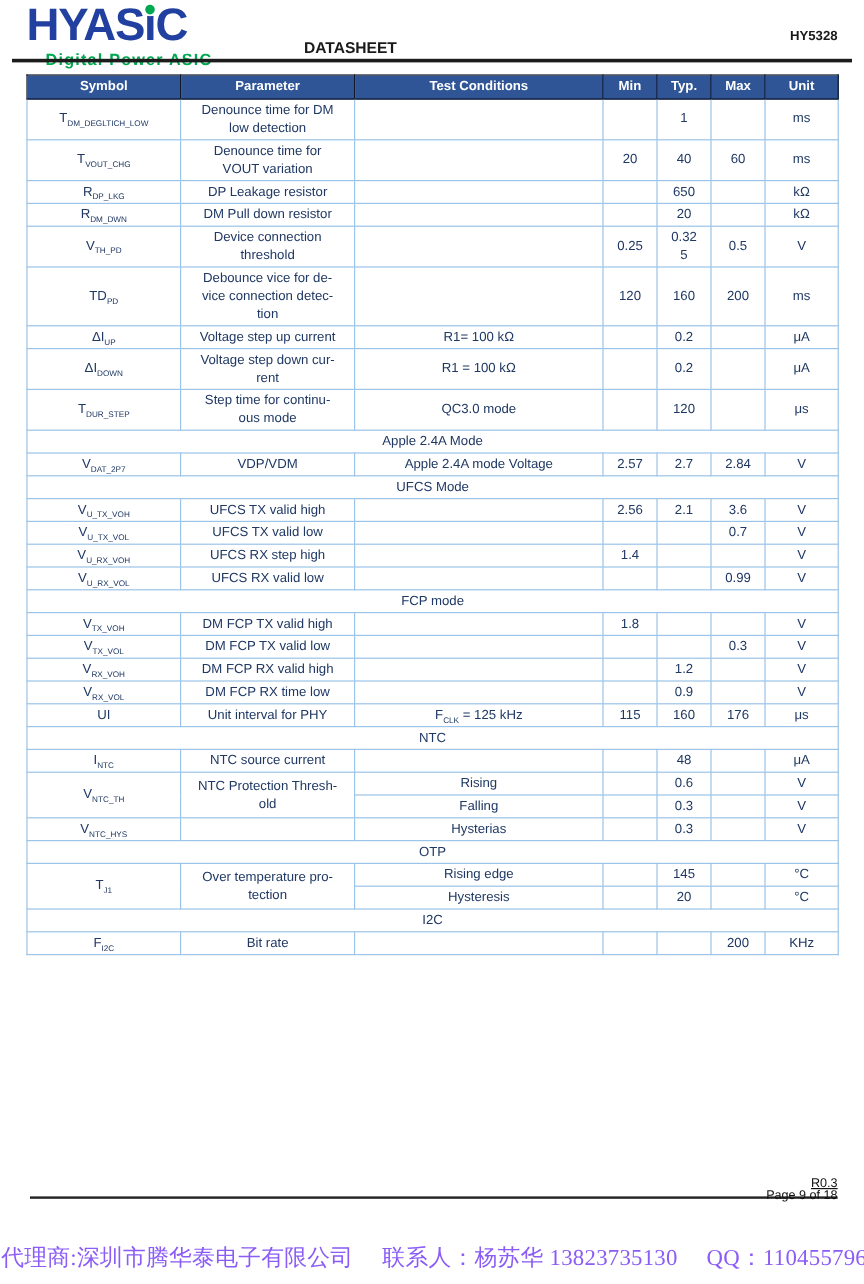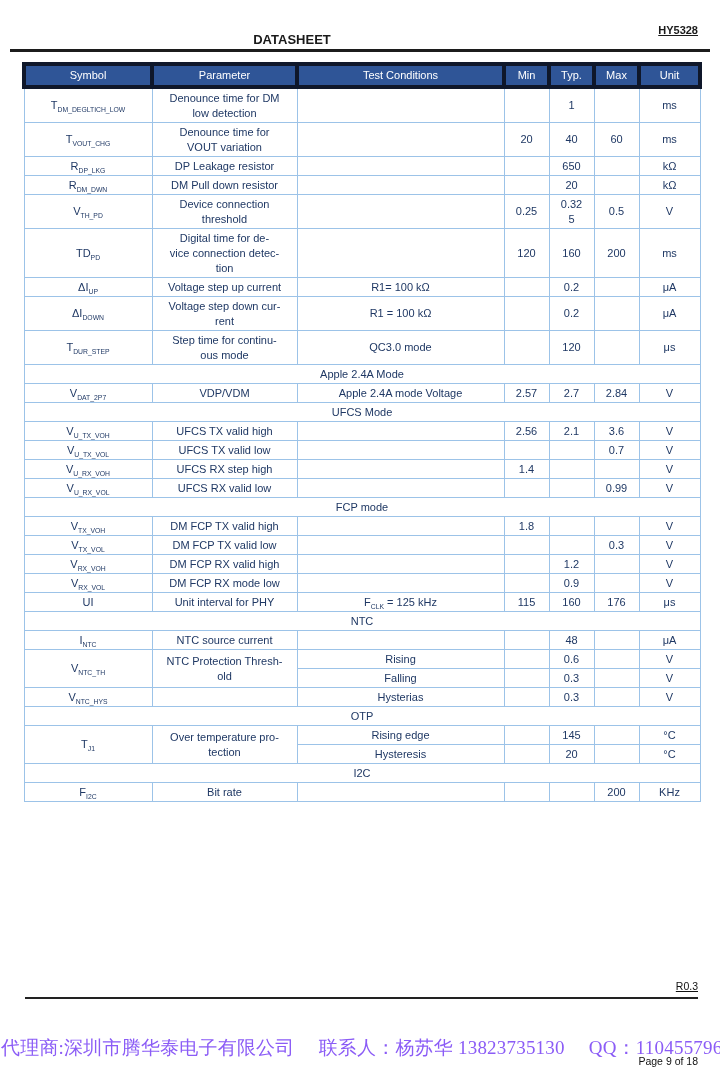--- a/index.html
+++ b/index.html
@@ -10,48 +10,52 @@
   
   .logo { position: absolute; left: 22px; top: 2px; }
   .logo-text { font-size: 38px; font-weight: bold; color: #2140A0; letter-spacing: -1px; line-height: 1; }
   .logo-i-wrap { position: relative; display: inline-block; }
   .logo-i-dot { position: absolute; left: 1px; top: 2px; width: 8px; height: 8px;
                 border-radius: 50%; background: #00A84F; box-shadow: 0 0 0 1.5px #fff; }
   .logo-tagline { margin-left: 16px; margin-top: 2px; font-size: 13.5px; font-weight: bold;
                   color: #00A84F; letter-spacing: 1px; }
   .doc-type { position: absolute; top: 32px; left: 0; width: 584px; text-align: center;
               font-size: 13px; font-weight: bold; color: #1a1a1a; }
-  .part-number { position: absolute; top: 24px; right: 22px; font-size: 11px; font-weight: bold; color: #1a1a1a; text-decoration: underline; }
+  .part-number { position: absolute; top: 24px; right: 22px; font-size: 11px; font-weight: bold; color: #1a1a1a; }
   .header-rule { position: absolute; top: 49px; left: 10px; width: 700px; height: 3px; background: #1c1c1c; }
 
   
   .spec-table-wrap { position: absolute; left: 22px; top: 62px; width: 676px; }
   table { border-collapse: collapse; table-layout: fixed; width: 676px;
           font-size: 11px; color: #1F3864; }
-  th { background: #2F5597; color: #ffffff; font-weight: normal; font-size: 11px;
-       padding: 3px 2px; border: 4px solid #0f172a; line-height: 13px; }
+  th { background: #2F5597; color: #ffffff; font-weight: bold; font-size: 11px;
+       padding: 3px 2px; border: 1px solid #0f172a; line-height: 13px; }
   td { border: 1px solid #9CC3E8; text-align: center; vertical-align: middle;
        padding: 1.5px 2px; line-height: 15px; }
   td.param, td.typ { white-space: pre-line; }
   td.section { font-weight: normal; }
   sub { font-size: 0.62em; line-height: 0; letter-spacing: 0; }
 
   
   .revision { position: absolute; top: 980px; right: 22px; font-size: 10.5px; color: #111; text-decoration: underline; }
   .footer-rule { position: absolute; top: 997px; left: 25px; width: 673px; height: 1.5px; background: #222; }
-  .page-num { position: absolute; top: 1055px; right: 22px; font-size: 10.5px; color: #111; }
+  .page-num { position: absolute; top: 990px; right: 22px; font-size: 10.5px; color: #111; }
   .distributor { position: absolute; top: 1035px; left: 1px; width: 641px;
                  font-family: "Liberation Serif", "DejaVu Serif", serif;
                  font-size: 19px; color: #8b5cf6; white-space: pre; letter-spacing: 0.2px; }
 </style>
 </head>
 <body>
 
 <div class="page">
 
+  <div class="logo">
+    <div class="logo-text"><span>HYAS</span><span class="logo-i-wrap"><span class="logo-i-dot"></span><span>i</span></span><span>C</span></div>
+    <div class="logo-tagline">Digital Power ASIC</div>
+  </div>
   <div class="doc-type">DATASHEET</div>
   <div class="part-number">HY5328</div>
   <div class="header-rule"></div>
 
   <div class="spec-table-wrap">
     <table>
       <colgroup>
         <col style="width:128px">
           <col style="width:145px">
           <col style="width:207px">
@@ -116,21 +120,21 @@
 threshold</td>
             <td class="cond"></td>
             <td class="min">0.25</td>
             <td class="typ">0.32
 5</td>
             <td class="max">0.5</td>
             <td class="unit">V</td>
           </tr>
           <tr>
             <td class="sym">TD<sub>PD</sub></td>
-            <td class="param">Digital time for de-
+            <td class="param">Debounce vice for de-
 vice connection detec-
 tion</td>
             <td class="cond"></td>
             <td class="min">120</td>
             <td class="typ">160</td>
             <td class="max">200</td>
             <td class="unit">ms</td>
           </tr>
           <tr>
             <td class="sym">ΔI<sub>UP</sub></td>
@@ -237,21 +241,21 @@
             <td class="sym">V<sub>RX_VOH</sub></td>
             <td class="param">DM FCP RX valid high</td>
             <td class="cond"></td>
             <td class="min"></td>
             <td class="typ">1.2</td>
             <td class="max"></td>
             <td class="unit">V</td>
           </tr>
           <tr>
             <td class="sym">V<sub>RX_VOL</sub></td>
-            <td class="param">DM FCP RX mode low</td>
+            <td class="param">DM FCP RX time low</td>
             <td class="cond"></td>
             <td class="min"></td>
             <td class="typ">0.9</td>
             <td class="max"></td>
             <td class="unit">V</td>
           </tr>
           <tr>
             <td class="sym">UI</td>
             <td class="param">Unit interval for PHY</td>
             <td class="cond">F<sub>CLK</sub> = 125 kHz</td>

